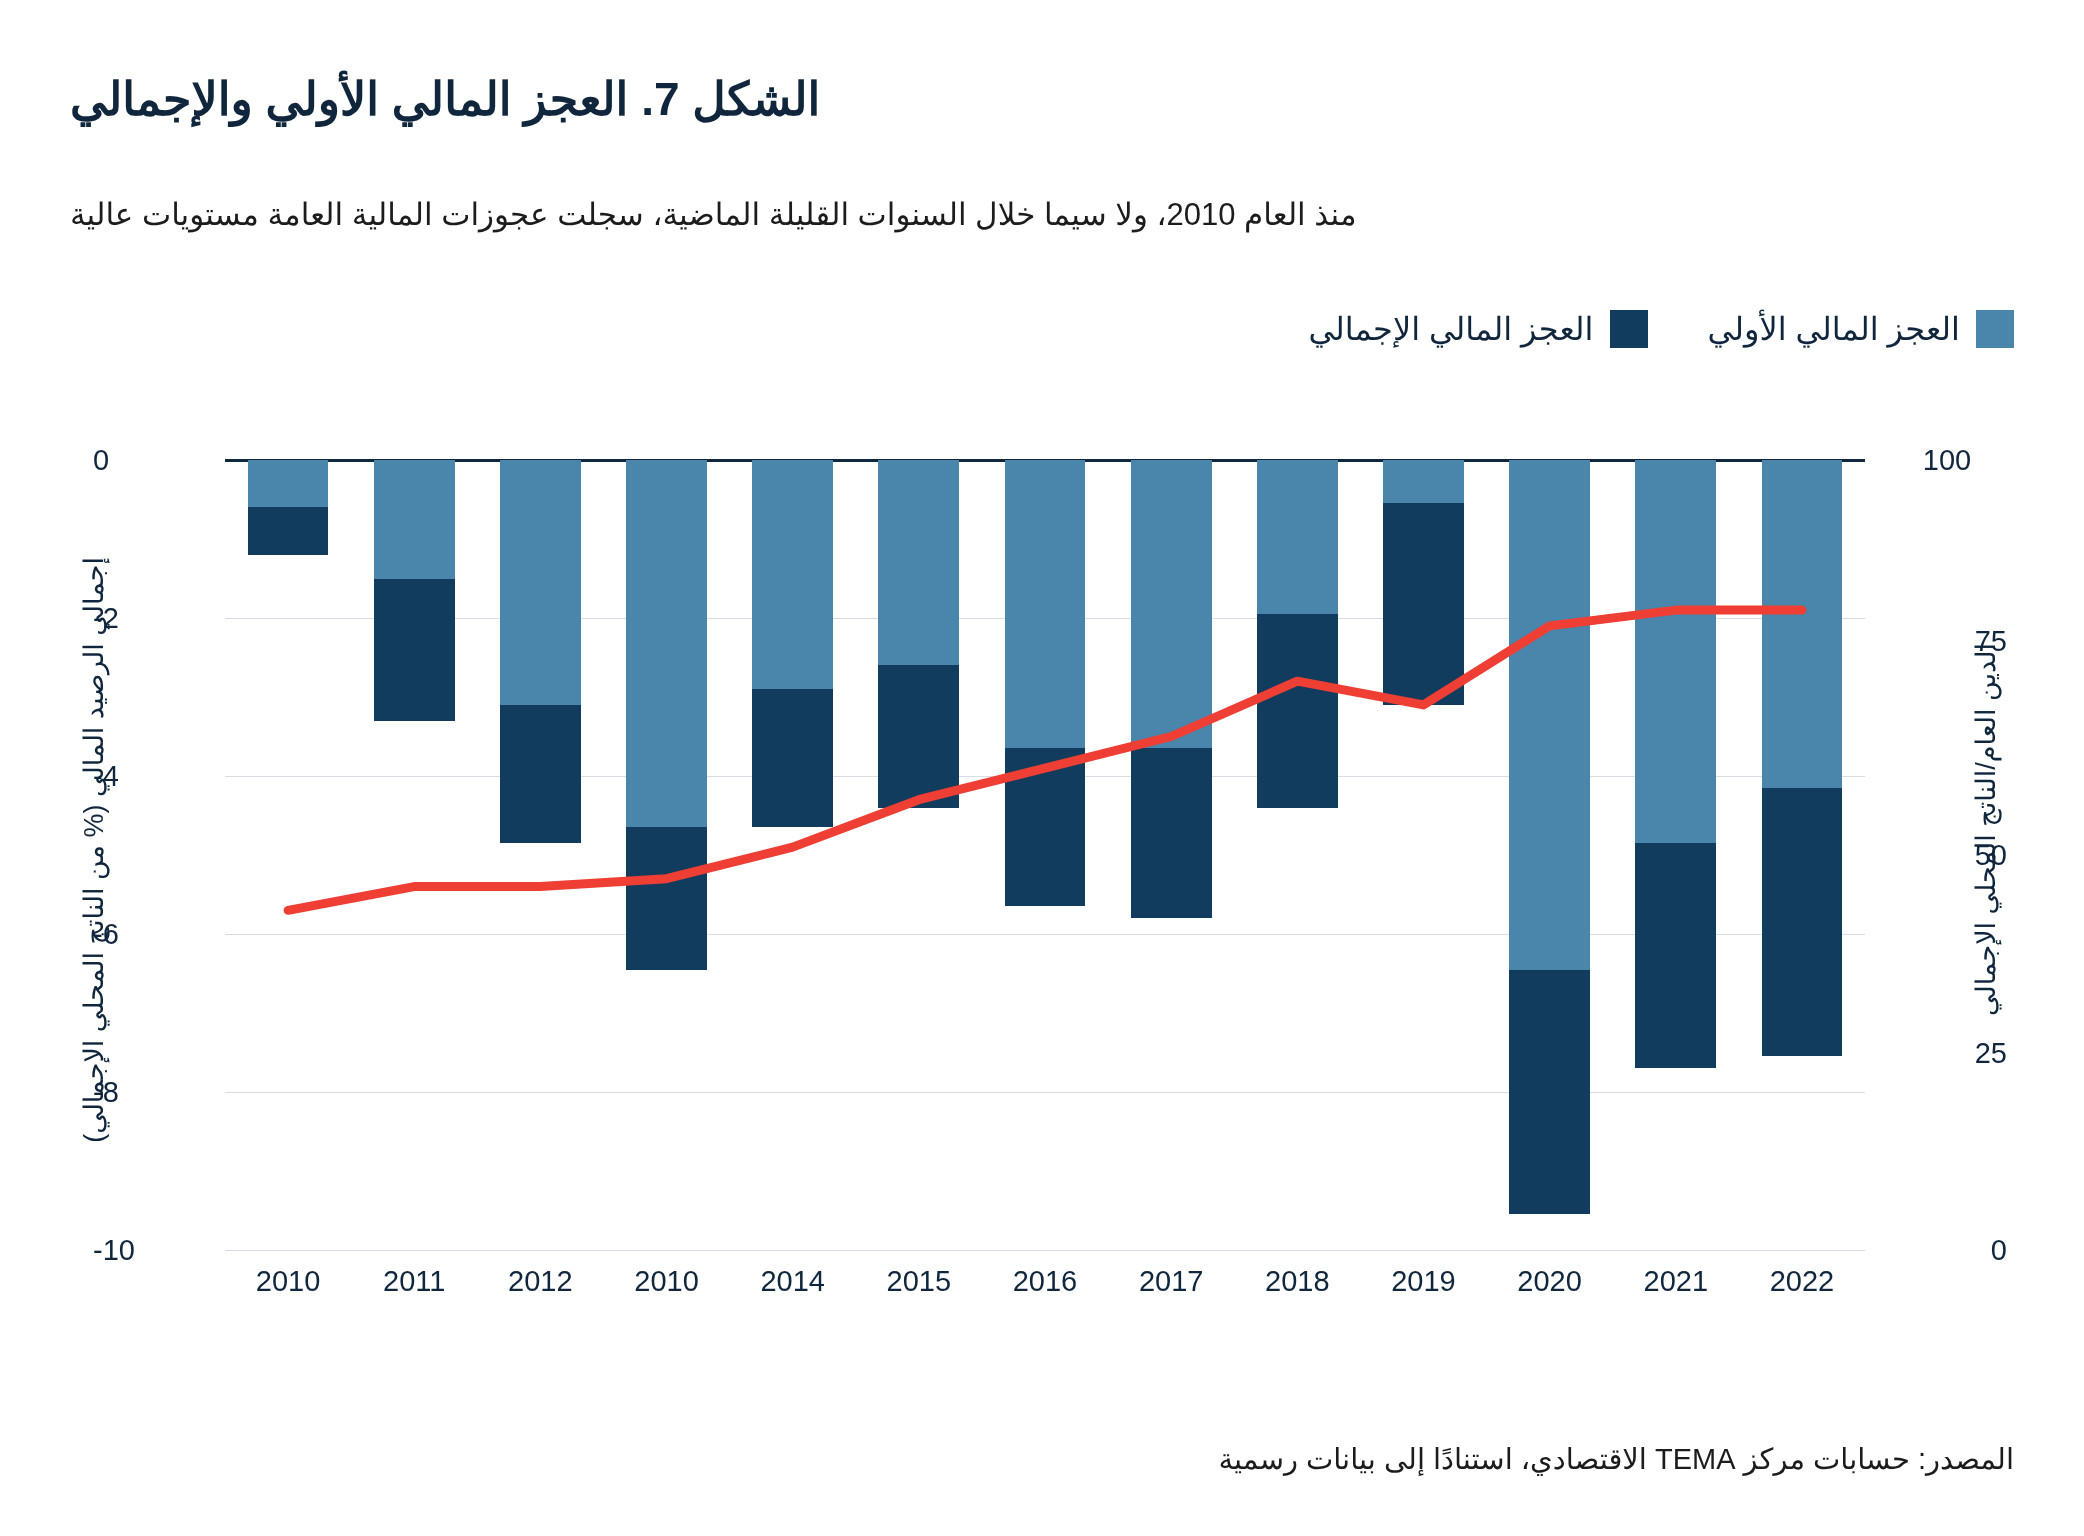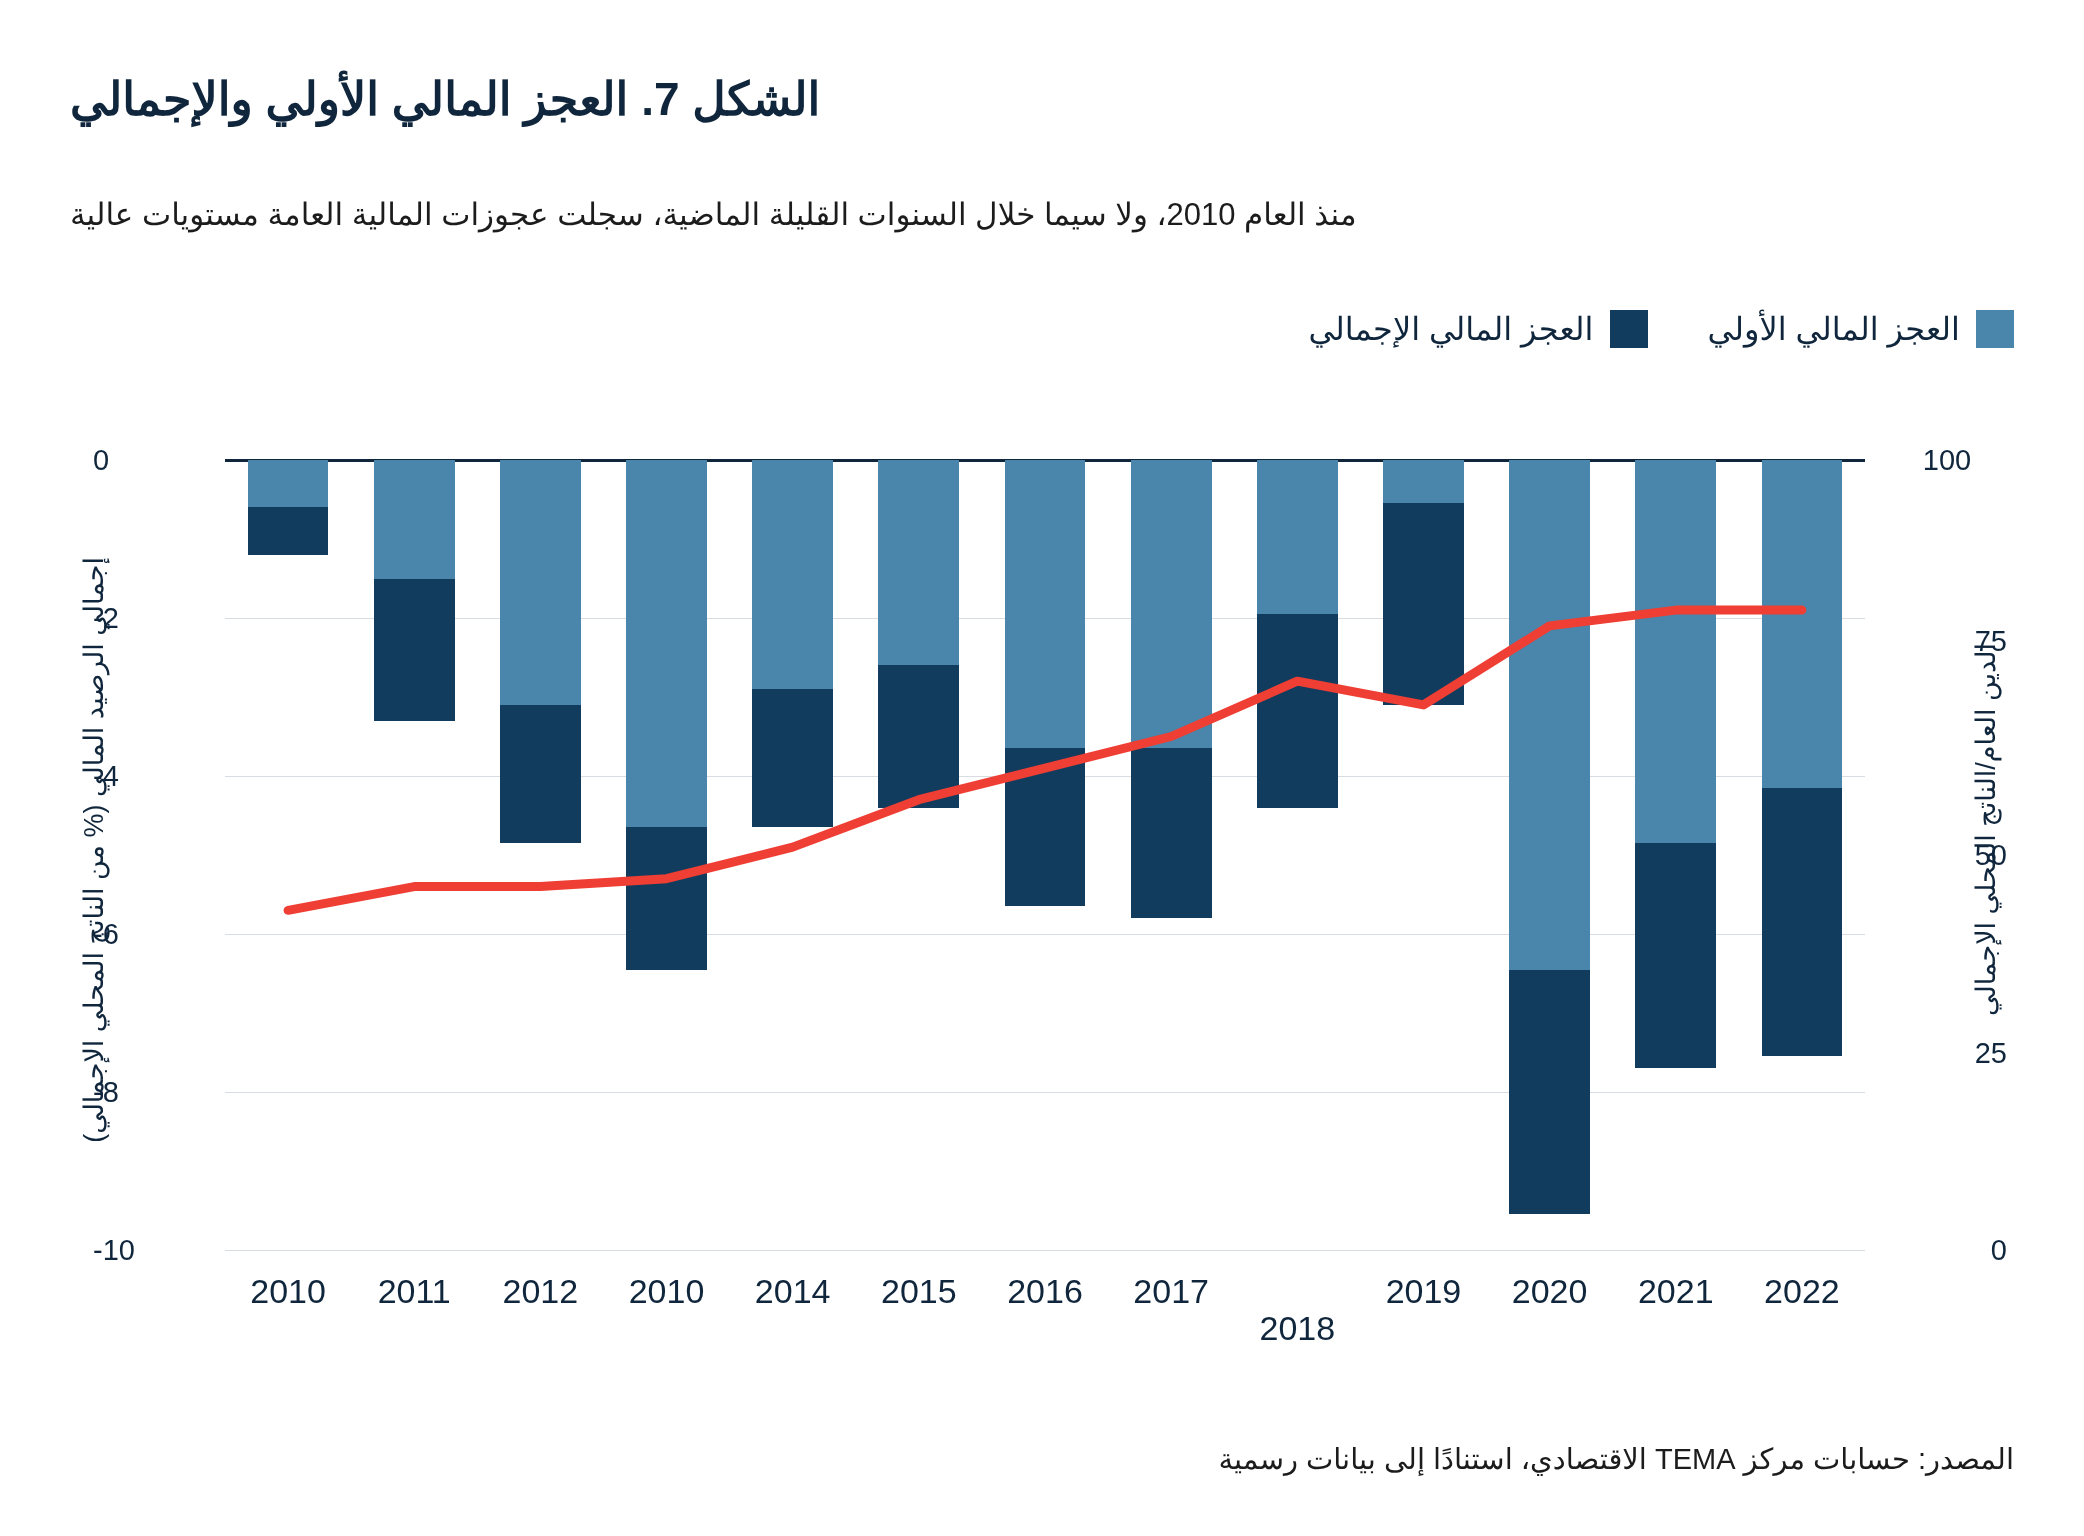--- a/index.html
+++ b/index.html
@@ -185,22 +185,22 @@
   }
   .xlabels {
     position: absolute;
     left: 0;
     top: 800px;
     width: 1640px;
     height: 60px;
   }
   .xlabel {
     position: absolute;
-    top: 12px;
-    font-size: 34px;
+    top: 5px;
+    font-size: 29px;
     color: #10263c;
     text-align: center;
     direction: ltr;
   }
   
   .source {
     position: absolute;
     bottom: 60px;
     right: 70px;
     left: 70px;
@@ -291,21 +291,21 @@
         </svg>
       <div class="xlabels" id="xlabels">
           <div class="xlabel" style="left: 0px; width: 126.154px;">2010</div>
           <div class="xlabel" style="left: 126.154px; width: 126.154px;">2011</div>
           <div class="xlabel" style="left: 252.308px; width: 126.154px;">2012</div>
           <div class="xlabel" style="left: 378.462px; width: 126.154px;">2010</div>
           <div class="xlabel" style="left: 504.615px; width: 126.154px;">2014</div>
           <div class="xlabel" style="left: 630.769px; width: 126.154px;">2015</div>
           <div class="xlabel" style="left: 756.923px; width: 126.154px;">2016</div>
           <div class="xlabel" style="left: 883.077px; width: 126.154px;">2017</div>
-          <div class="xlabel" style="left: 1009.23px; width: 126.154px; margin-top: 37px;">2018</div>
+          <div class="xlabel" style="left: 1009.23px; width: 126.154px;">2018</div>
           <div class="xlabel" style="left: 1135.38px; width: 126.154px;">2019</div>
           <div class="xlabel" style="left: 1261.54px; width: 126.154px;">2020</div>
           <div class="xlabel" style="left: 1387.69px; width: 126.154px;">2021</div>
           <div class="xlabel" style="left: 1513.85px; width: 126.154px;">2022</div>
         </div>
     </div>
 
   </div>
 
   <div class="source">المصدر: حسابات مركز TEMA الاقتصادي، استنادًا إلى بيانات رسمية</div>

